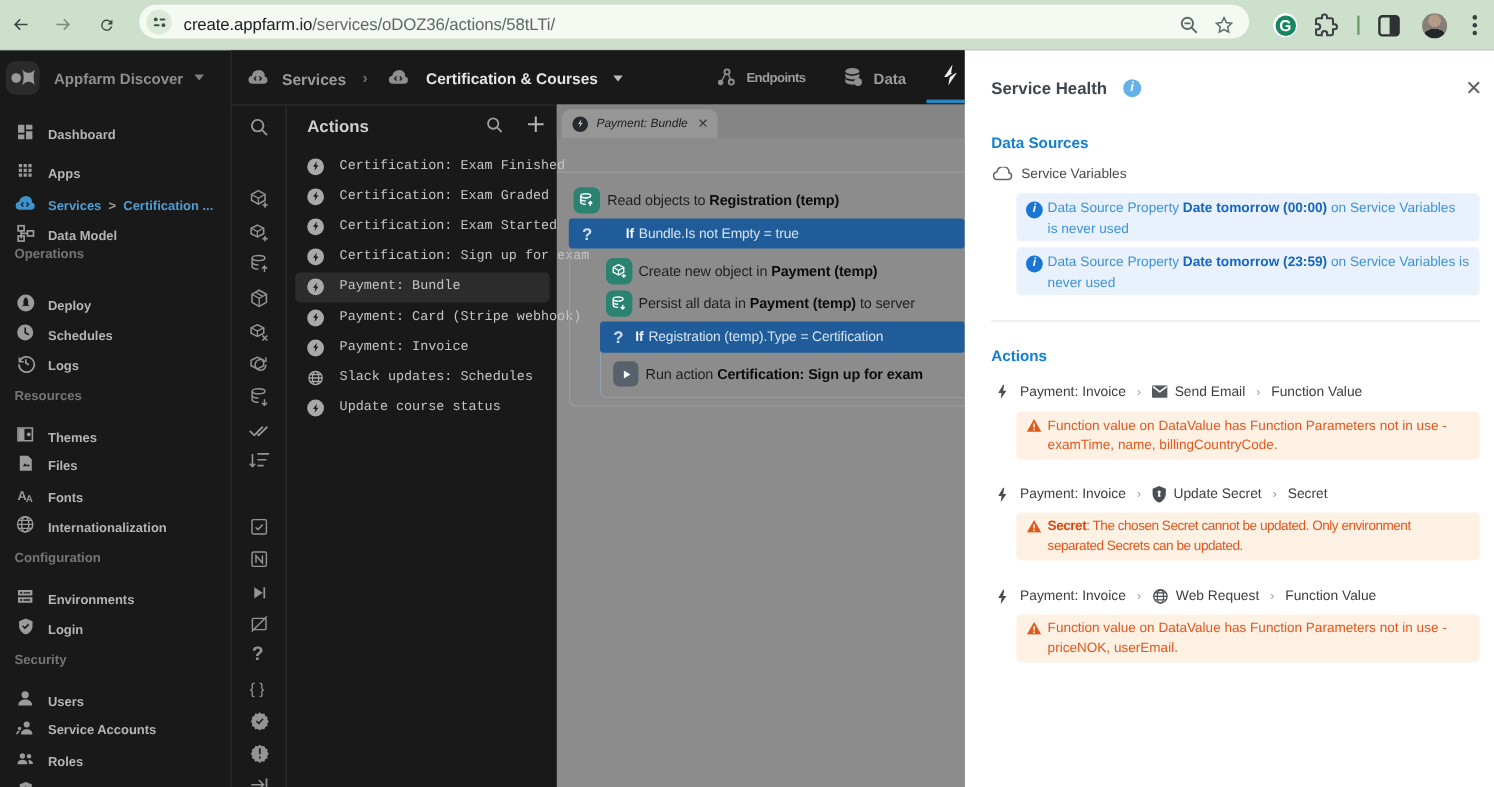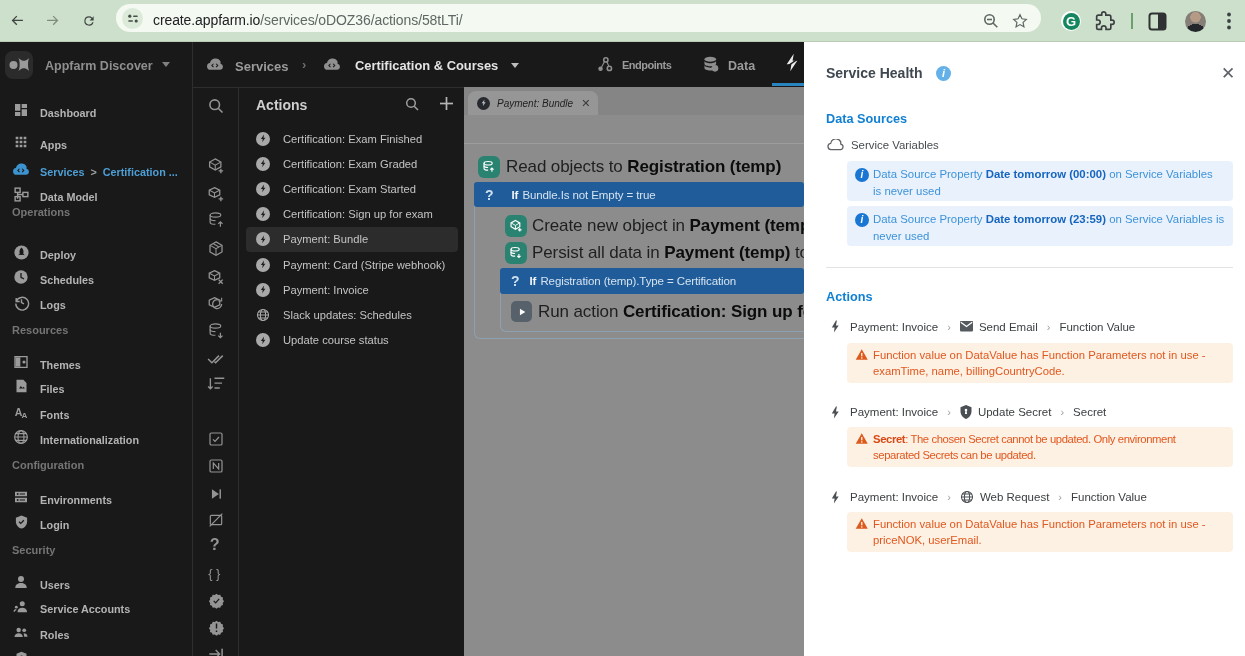--- a/index.html
+++ b/index.html
@@ -35,40 +35,40 @@
 .seclbl { left:12px; font-size:11px; font-weight:bold; color:#757575; }
 
 
 .rico { left:207px; width:18px; height:18px; display:flex; align-items:center; justify-content:center; color:#8a8a8a; }
 
 
 #acttitle { left:256px; top:97px; font-size:14px; font-weight:bold; color:#cfcfcf; }
 .aitem { left:246px; width:212px; height:25px; display:flex; align-items:center; }
 .aitem.sel { background:#2c2c2c; border-radius:4px; }
 .aitem .circ { width:14px; height:14px; margin-left:10px; flex:none; border-radius:50%; background:#a9a9a9; display:flex; align-items:center; justify-content:center; }
-.aitem .tx { margin-left:13px; font-size:11.2px; color:#c4c4c4; white-space:nowrap; }
+.aitem .tx { margin-left:13px; font-size:11.2px; color:#c4c4c4; white-space:nowrap;font-family:Liberation Mono, monospace; }
 
 
 #header { left:193px; top:42px; width:611px; height:45px; background:#191919; }
 .htext { color:#9b9b9b; font-size:13px; font-weight:bold; }
 #hwhite { color:#e4e4e4; }
 #bluebar { left:772px; top:83px; width:32px; height:3px; background:#2a84bd; }
 
 
 #canvas { left:464px; top:87px; width:340px; height:569px; background:#8c8c8c; }
 #tabstrip { left:464px; top:87px; width:340px; height:28px; background:#858585; }
 #tab { left:468px; top:91px; width:130px; height:24px; background:#969696; border-radius:8px 8px 0 0; display:flex; align-items:center; }
 #tabcirc { flex:none; width:13px; height:13px; margin-left:9px; border-radius:50%; background:#26292e; display:flex; align-items:center; justify-content:center; }
 #tabtx { margin-left:7px; font-size:10px; font-style:italic; color:#1f1f1f; white-space:nowrap; }
 #tabx { margin-left:8px; color:#3a3a3a; font-size:11px; }
 #cdivider { left:464px; top:143px; width:340px; height:1px; background:#9d9d9d; }
 
 .ficon { width:22px; height:22px; border-radius:6px; background:#2a8270; display:flex; align-items:center; justify-content:center; }
 .frow { display:flex; align-items:center; }
-.ftx { font-size:17px; letter-spacing:-0.1px; color:#1d1f21; white-space:nowrap; }
+.ftx { font-size:12px; letter-spacing:-0.1px; color:#1d1f21; white-space:nowrap; }
 .ftx b { color:#0b0c0d; }
 .ifbar { background:#1f5c99; border-radius:3px; display:flex; align-items:center; color:#d5e3f0; font-size:11.5px; letter-spacing:-0.1px; }
 .ifbar b { color:#f2f6fa; margin-right:1px; }
 .ifbar .q { font-weight:bold; font-size:14px; color:#cfe0ef; }
 .nest { border-left:1px solid #8fa0ae; border-bottom:1px solid #8fa0ae; border-bottom-left-radius:6px; }
 
 
 #drawer { left:804px; top:42px; width:441px; height:614px; background:#ffffff; }
 #dtitle { left:826px; top:65px; font-size:14px; font-weight:bold; color:#3f4750; }
 #dinfo { left:936px; top:66px; width:15px; height:15px; border-radius:50%; background:#64b0e8; color:#fff; font-size:11px; font-style:italic; font-weight:bold; text-align:center; line-height:15px; }
@@ -599,21 +599,21 @@
           <path d="M3.5 5.5v9c0 1.6 3.1 2.9 7 2.9"></path>
           <path d="M3.5 10c0 1.6 3.1 2.9 7 2.9"></path>
           <path d="M17 20v-6M14.2 16.5l2.8-2.8 2.8 2.8"></path>
         </svg>
       </div>
       <div class="ftx" style="margin-left:6px">Read objects to <b>Registration (temp)</b></div>
     </div>
 <div class="abs nest" style="left:474px;top:193px;width:331px;height:146px"></div>
 <div class="abs ifbar" style="left:474px;top:182px;width:330px;height:25px">
       <div class="q" style="margin-left:11px">?</div>
-      <div style="margin-left:18px"><b>If</b> Bundle.Is not Empty = true</div>
+      <div style="margin-left:28px"><b>If</b> Bundle.Is not Empty = true</div>
     </div>
 <div class="abs nest" style="left:500px;top:281px;width:305px;height:51px"></div>
 <div class="abs frow" style="left:505px;top:215px">
       <div class="ficon">
         <svg width="14" height="14" viewBox="0 0 24 24" fill="none" stroke="#fff" stroke-width="2">
           <path d="M11 2.5l7.5 4.2v6.5L11 17.5 3.5 13.2V6.7z"></path>
           <path d="M3.8 6.8L11 11l7.2-4.2M11 11v6.3" stroke-width="1.6"></path>
           <path d="M18.5 15.5v6M15.5 18.5h6"></path>
         </svg>
       </div>

